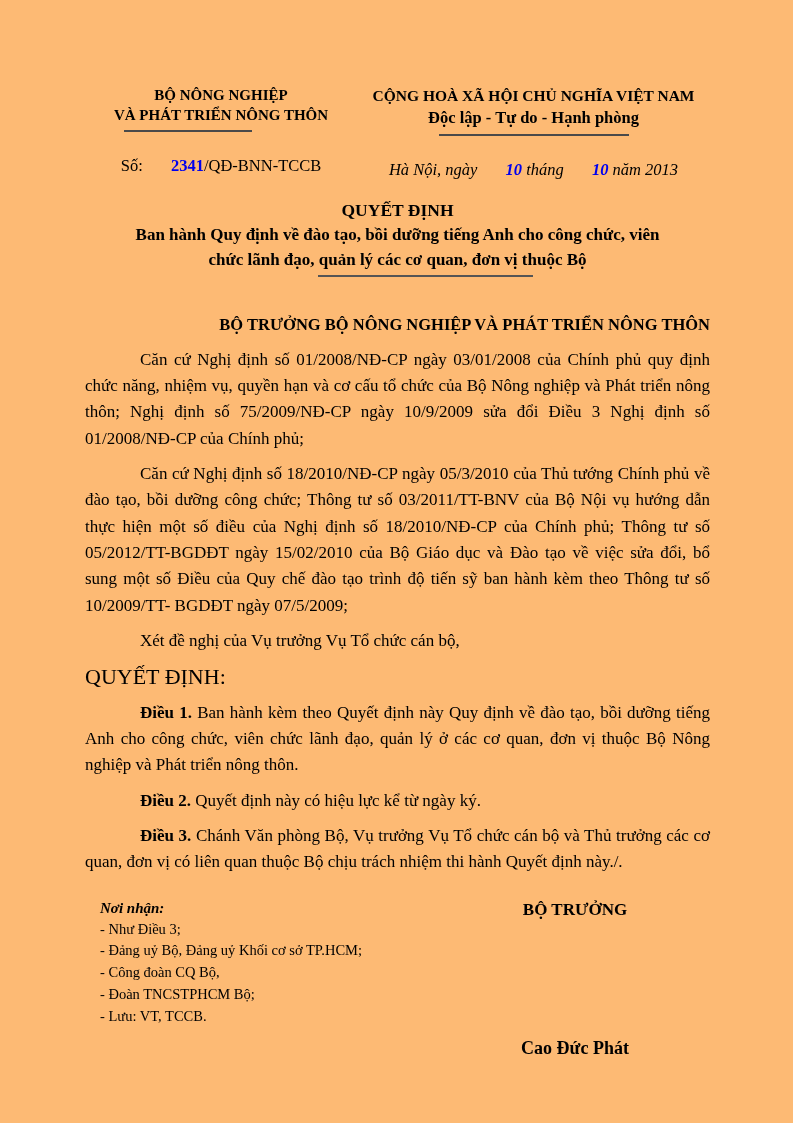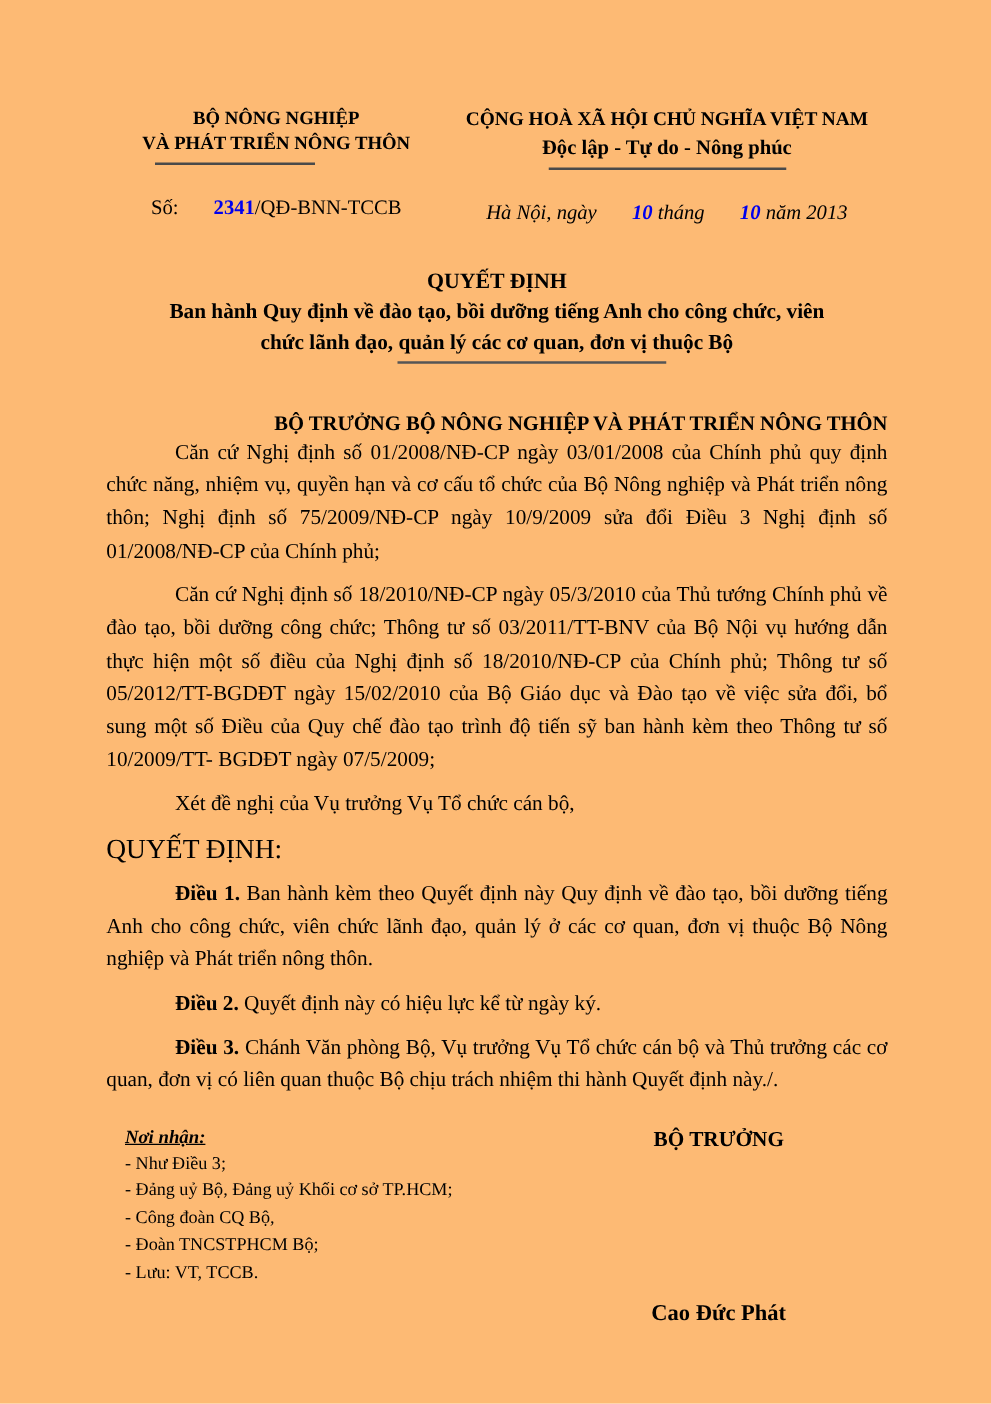--- a/index.html
+++ b/index.html
@@ -25,41 +25,41 @@
   .nat1{font-weight:bold;font-size:15.5px;line-height:1.3;}
   .nat2{font-weight:bold;font-size:16.5px;line-height:1.3;margin-top:1px;}
   .rule{height:2px;background:#4a4a4a;margin:5px auto 0;}
   .rule-left{width:128px;position:relative;left:-33px;}
   .rule-right{width:190px;}
   .num-line{margin-top:24px;font-size:16.5px;}
   .date-line{margin-top:24px;font-size:16.5px;font-style:italic;}
   .date-line .blue{font-style:italic;}
 
   
-  .title-block{margin-top:32px;text-align:center;}
+  .title-block{margin-top:18px;text-align:center;}
   .title-main{font-weight:bold;font-size:17.5px;line-height:1.45;}
   .title-sub{font-weight:bold;font-size:17px;line-height:1.45;}
   .rule-title{width:215px;height:1.5px;background:#555;margin:3px auto 0;position:relative;left:28px;}
 
   .authority{margin-top:38px;text-align:right;font-weight:bold;font-size:16.5px;}
 
   
-  .body-text{}
+  .body-text{margin-top:12px;}
   .para{
     text-align:justify;
     text-indent:55px;
     line-height:1.55;
     margin:0 0 9px 0;
   }
   .decision-heading{font-weight:normal;font-size:22px;margin:4px 0 10px 0;}
 
   
   .footer{display:flex;margin-top:24px;}
   .recips{flex:1;padding-left:15px;}
-  .recips-label{font-weight:bold;font-style:italic;font-size:15px;margin-bottom:2px;text-decoration:underline;}
+  .recips-label{font-weight:bold;font-style:italic;font-size:15px;margin-bottom:2px;}
   .recip-item{font-size:14.5px;line-height:1.5;}
   .sig{width:270px;text-align:center;}
   .sig-title{font-weight:bold;font-size:17px;}
   .sig-name{font-weight:bold;font-size:18px;margin-top:118px;}
 </style>
 </head>
 <body>
 
 <div class="page">
 
@@ -69,21 +69,21 @@
         <div>BỘ NÔNG NGHIỆP</div>
         <div>VÀ PHÁT TRIỂN NÔNG THÔN</div>
       </div>
       <div class="rule rule-left"></div>
       <div class="num-line">
         <span>Số: </span><span class="blue">2341</span><span>/QĐ-BNN-TCCB</span>
       </div>
     </div>
     <div class="hdr-right">
       <div class="nat1">CỘNG HOÀ XÃ HỘI CHỦ NGHĨA VIỆT NAM</div>
-      <div class="nat2">Độc lập - Tự do - Nông phúc</div>
+      <div class="nat2">Độc lập - Tự do - Hạnh phòng</div>
       <div class="rule rule-right"></div>
       <div class="date-line">
         <span>Hà Nội, ngày </span><span class="blue">10</span><span> tháng </span><span class="blue">10</span><span> năm 2013</span>
       </div>
     </div>
   </div>
 
   <div class="title-block">
     <div class="title-main">QUYẾT ĐỊNH</div>
     <div class="title-sub">Ban hành Quy định về đào tạo, bồi dưỡng tiếng Anh cho công chức, viên</div>

